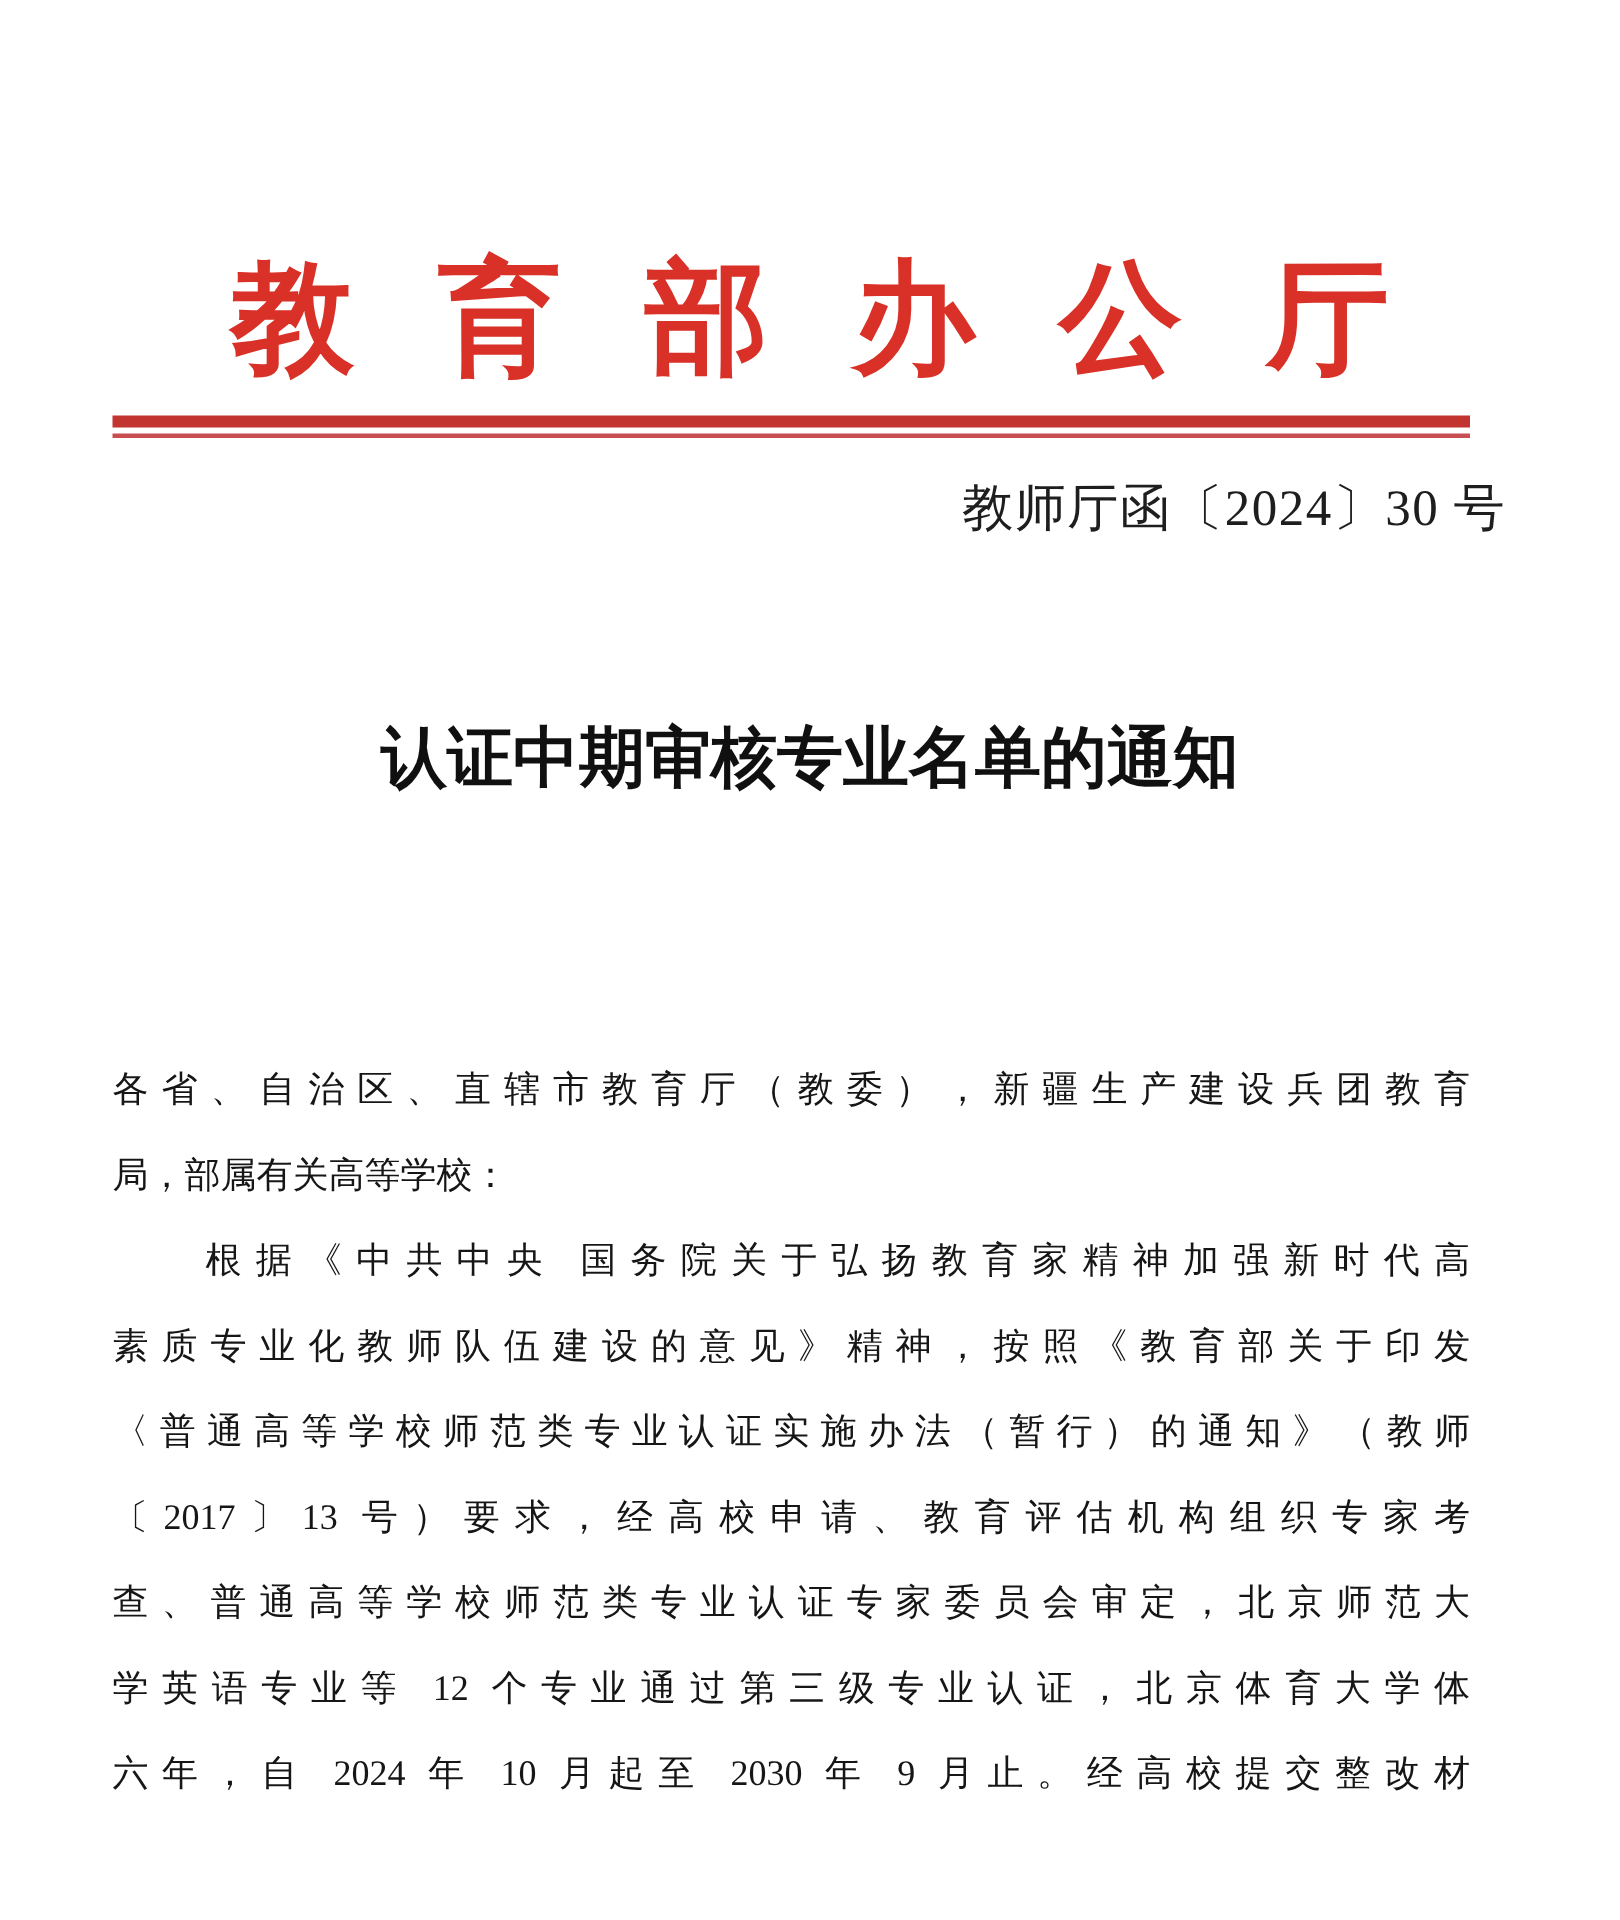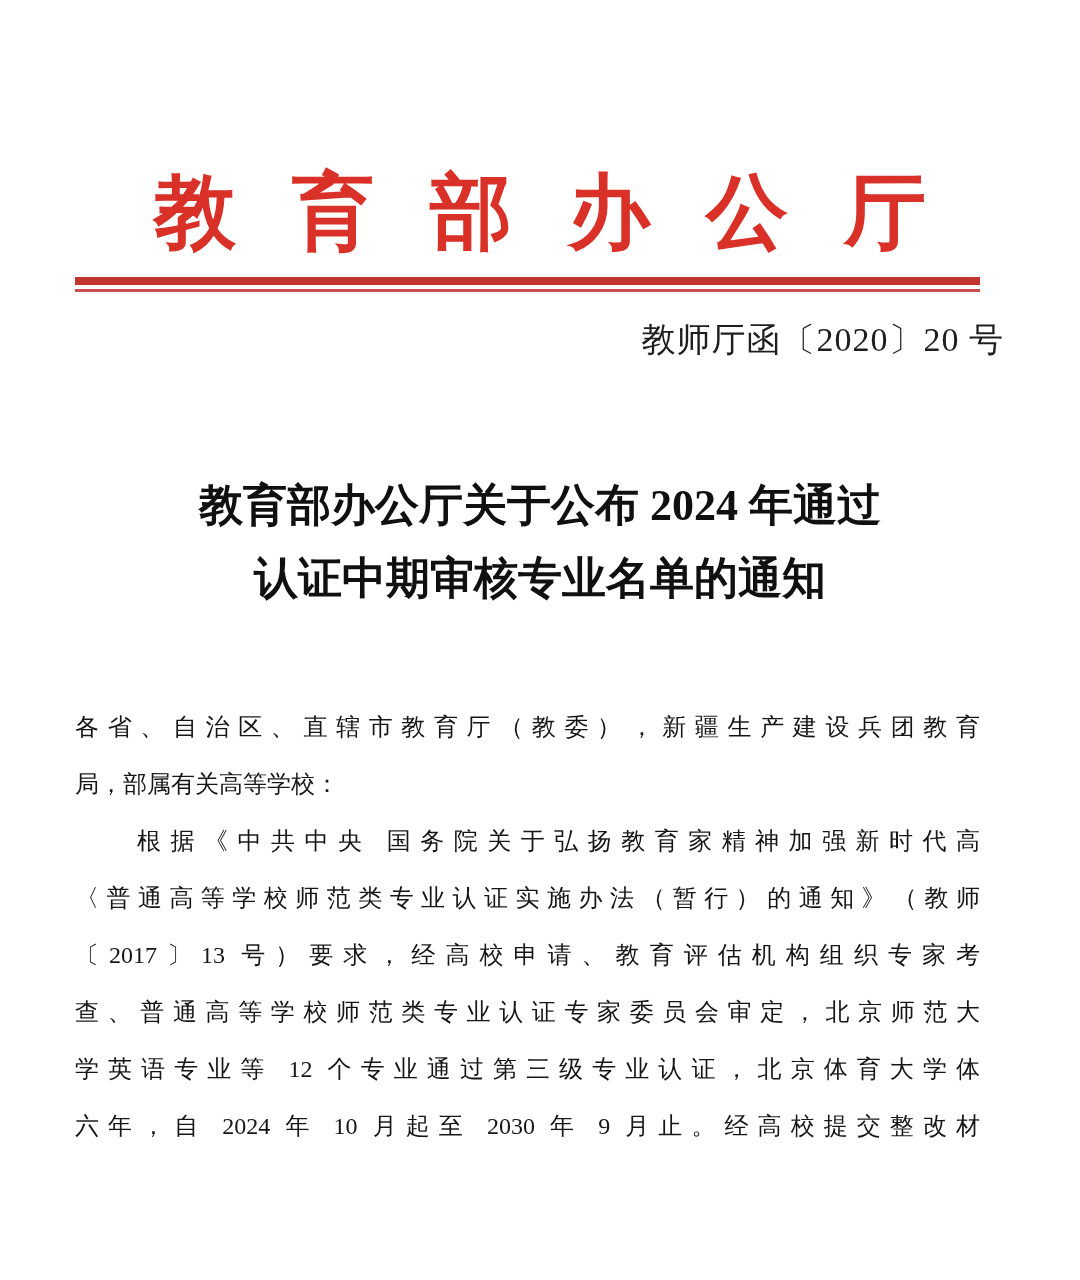--- a/index.html
+++ b/index.html
@@ -98,31 +98,31 @@
       <span>育</span>
       <span>部</span>
       <span>办</span>
       <span>公</span>
       <span>厅</span>
     </div>
 
   <div class="rule-thick" id="ruleThick" style="background: rgb(194, 52, 48);"></div>
   <div class="rule-thin" id="ruleThin" style="background: rgb(200, 78, 81);"></div>
 
-  <div class="doc-number">教师厅函〔2020〕20 号</div>
+  <div class="doc-number">教师厅函〔2024〕30 号</div>
 
   <div class="title">
-    <div class="title-line">教育部办公厅关于公布 2024 年通过</div>
     <div class="title-line">认证中期审核专业名单的通知</div>
   </div>
 
   <div class="body-text" id="bodyText">
       <div class="body-line fill">各省、自治区、直辖市教育厅（教委），新疆生产建设兵团教育</div>
       <div class="body-line">局，部属有关高等学校：</div>
       <div class="body-line fill indent">根据《中共中央 国务院关于弘扬教育家精神加强新时代高</div>
+      <div class="body-line fill">素质专业化教师队伍建设的意见》精神，按照《教育部关于印发</div>
       <div class="body-line fill">〈普通高等学校师范类专业认证实施办法（暂行）的通知》（教师</div>
       <div class="body-line fill">〔2017〕13 号）要求，经高校申请、教育评估机构组织专家考</div>
       <div class="body-line fill">查、普通高等学校师范类专业认证专家委员会审定，北京师范大</div>
       <div class="body-line fill">学英语专业等 12 个专业通过第三级专业认证，北京体育大学体</div>
       <div class="body-line fill">六年，自 2024 年 10 月起至 2030 年 9 月止。经高校提交整改材</div>
     </div>
 
 </div>
 
 </body></html>

